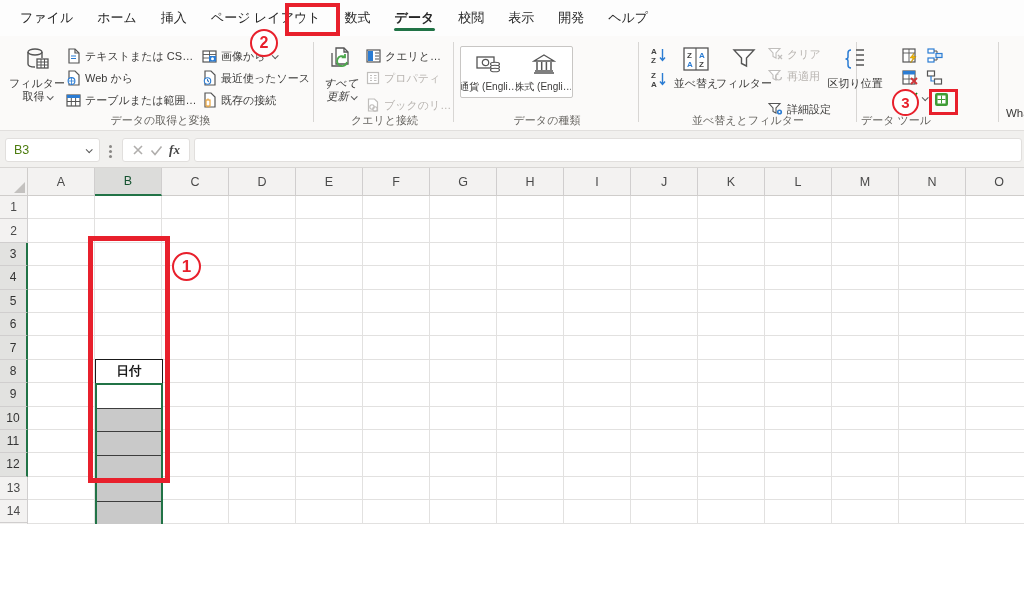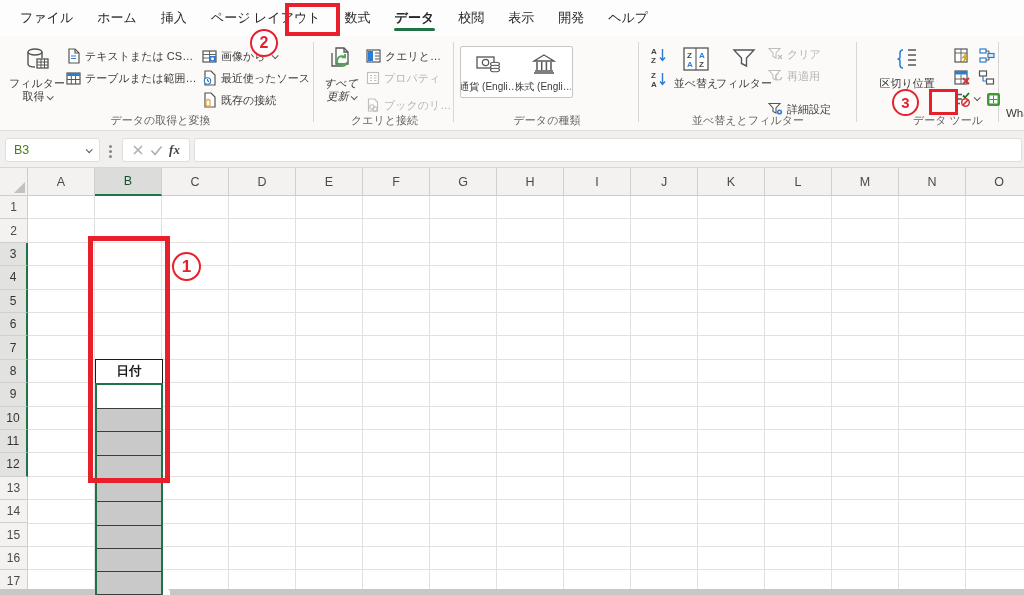--- a/index.html
+++ b/index.html
@@ -1,18 +1,18 @@
 <!DOCTYPE html>
 <html><head>
 <meta charset="utf-8">
 <style>
   * { margin:0; padding:0; box-sizing:border-box; }
   html,body { width:1024px; height:595px; overflow:hidden; }
   body { font-family:"Liberation Sans","DejaVu Sans",sans-serif; color:#3b3a39; background:#fff; }
-  .app { position:relative; width:1024px; height:595px; overflow:hidden; background:#fff; }
+  .app { position:relative; width:1024px; height:524px; overflow:hidden; background:#fff; }
 
   
   .menubar { position:absolute; left:0; top:0; width:1024px; height:36px; background:#fdfdfd; display:flex; align-items:center; padding-left:8px; }
   .mtab { position:relative; font-size:13px; color:#262626; padding:0 12px; line-height:36px; cursor:default; white-space:nowrap; }
   .mtab.active { font-weight:bold; }
   .mtab.active:after { content:""; position:absolute; left:11px; right:11px; bottom:5px; height:3px; background:#217346; border-radius:2px; }
 
   
   .ribbon { position:absolute; left:0; top:36px; width:1024px; height:95px; background:#fbfaf9; border-bottom:1px solid #e1dfdd; overflow:hidden; }
   .vsep { position:absolute; top:6px; height:80px; width:1px; background:#d8d6d4; }
@@ -113,20 +113,28 @@
       <div class="itemcol" style="left:58px;top:9px;width:132px;">
         <div class="ritem">
           <svg width="15" height="16" viewBox="0 0 15 16">
               <path d="M3 1 h6 l4 4 v10 H3 z" fill="#fff" stroke="#555" stroke-width="1.2"></path>
               <path d="M9 1 v4 h4" fill="none" stroke="#555" stroke-width="1.2"></path>
               <path d="M5 8 h5 M5 10.5 h5" stroke="#2b7cd3" stroke-width="1"></path>
             </svg>
           <span class="lbl">テキストまたは CSV から</span>
         </div>
         <div class="ritem">
+          <svg width="15" height="16" viewBox="0 0 15 16">
+              <path d="M3 1 h6 l4 4 v10 H3 z" fill="#fff" stroke="#555" stroke-width="1.2"></path>
+              <circle cx="5.5" cy="11" r="3.4" fill="#fff" stroke="#2b7cd3" stroke-width="1.1"></circle>
+              <path d="M2.2 11 h6.6 M5.5 7.7 v6.6" stroke="#2b7cd3" stroke-width="0.8"></path>
+            </svg>
+          <span class="lbl">Web から</span>
+        </div>
+        <div class="ritem">
           <svg width="15" height="15" viewBox="0 0 15 15">
               <rect x="1" y="2" width="13" height="11" fill="#fff" stroke="#555" stroke-width="1.2"></rect>
               <rect x="1" y="2" width="13" height="3" fill="#2b7cd3"></rect>
               <path d="M1 8.5 h13 M5.3 5 v8 M9.6 5 v8" stroke="#555" stroke-width="1"></path>
             </svg>
           <span class="lbl">テーブルまたは範囲から</span>
         </div>
       </div>
       <div class="itemcol" style="left:194px;top:9px;width:112px;">
         <div class="ritem">
@@ -286,21 +294,21 @@
               <path d="M1 1.5 h11 l-4 4.5 v5 l-3 -1.5 v-3.5 z" fill="#fff" stroke="#555" stroke-width="1.1"></path>
               <circle cx="11.5" cy="10" r="2.6" fill="#2b7cd3"></circle>
               <circle cx="11.5" cy="10" r="1" fill="#fff"></circle>
             </svg>
           <span class="lbl">詳細設定</span>
         </div>
       </div>
       <div class="glabel">並べ替えとフィルター</div>
     </div>
 
-    <div class="rgroup" style="left:878px;width:140px;padding-left:24px;">
+    <div class="rgroup" style="left:826px;width:140px;padding-left:24px;">
       <div class="bigbtn" style="left:4px;width:50px;">
         <span class="bicon">
           <svg width="26" height="24" viewBox="0 0 26 24">
               <path d="M9 3 c-2 0 -3 1 -3 3 v4 c0 2 -1 2 -2.5 2 c1.5 0 2.5 0 2.5 2 v4 c0 2 1 3 3 3" fill="none" stroke="#2b7cd3" stroke-width="1.5"></path>
               <path d="M14 3 h8 M14 8 h8 M14 13 h8 M14 18 h8" stroke="#555" stroke-width="1.6"></path>
             </svg>
         </span>
         <span>区切り位置</span>
       </div>
       <div class="itemcol" style="left:72px;top:8px;">

